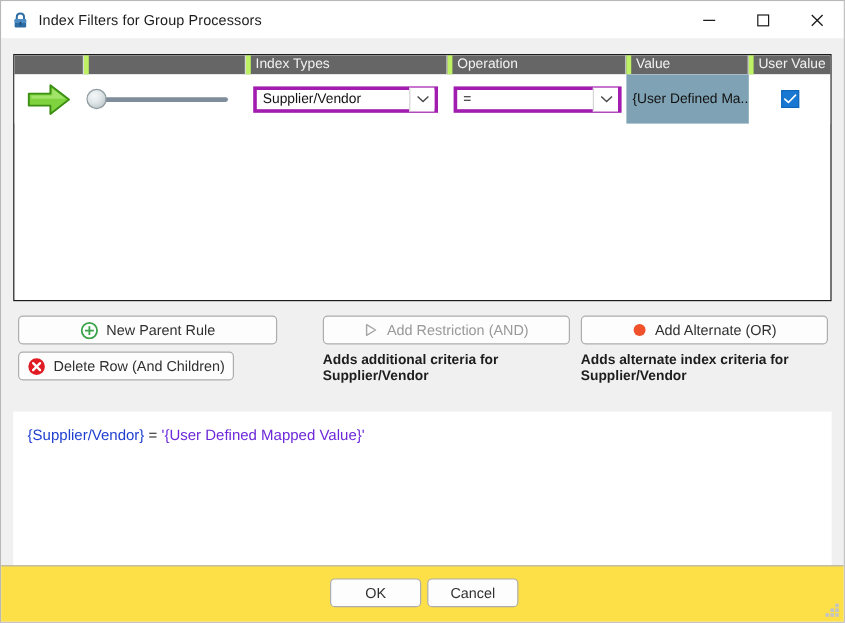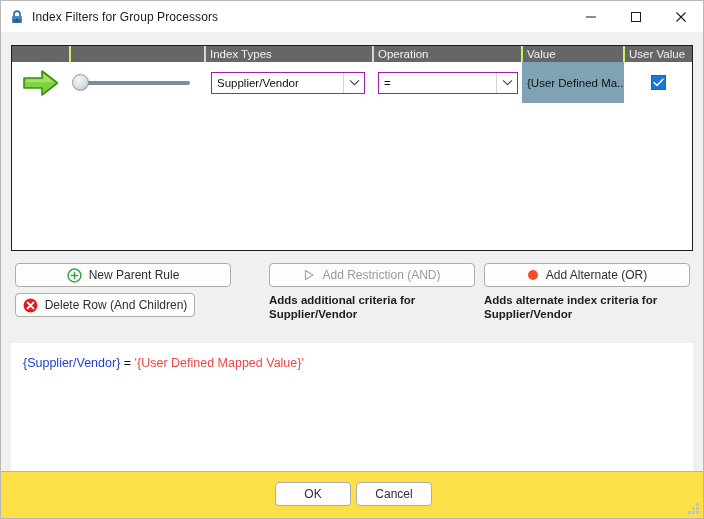--- a/index.html
+++ b/index.html
@@ -94,21 +94,21 @@
     height: 16px;
     background: #666666;
     color: #ffffff;
     font-size: 11.5px;
     line-height: 16px;
     box-sizing: border-box;
   }
   .gh-cell {
     box-sizing: border-box;
     border-right: 1px solid #d9d9d9;
-    border-left: 1px solid #bef264;
+    border-left: 4px solid #bef264;
     padding-left: 4px;
     white-space: nowrap;
     overflow: hidden;
     color: #f2f2f2;
   }
   .gh-cell:first-child { border-left: none; }
   .gh-cell:last-child { border-right: none; }
 
   .c0 { width: 58px; }
   .c1 { width: 135px; }
@@ -159,21 +159,21 @@
     border-radius: 50%;
     background: radial-gradient(circle at 38% 32%, #f4f7f8 0%, #dfe5e7 45%, #aab6ba 100%);
     border: 1px solid #8e9a9e;
     box-sizing: border-box;
   }
 
   
   .combo {
     box-sizing: border-box;
     height: 22px;
-    border: 1px solid #a21caf;
+    border: 3px solid #a21caf;
     background: #ffffff;
     display: flex;
     align-items: center;
     font-size: 11.5px;
     color: #121212;
     cursor: default;
   }
   .combo .combo-text {
     flex: 1 1 auto;
     padding-left: 5px;
@@ -265,21 +265,21 @@
     overflow: hidden;
     padding: 12px 0 0 12px;
   }
   .formula-line {
     font-size: 12.5px;
     white-space: nowrap;
     line-height: 16px;
   }
   .tok-field { color: #1f3fd0; }
   .tok-op    { color: #101010; }
-  .tok-val   { color: #ef4444; }
+  .tok-val   { color: #6d28d9; }
 
   
   .footer {
     position: absolute;
     left: 0;
     right: 0;
     bottom: 0;
     height: 46px;
     background: #fde047;
     border-top: 1px solid #b4b4b4;

